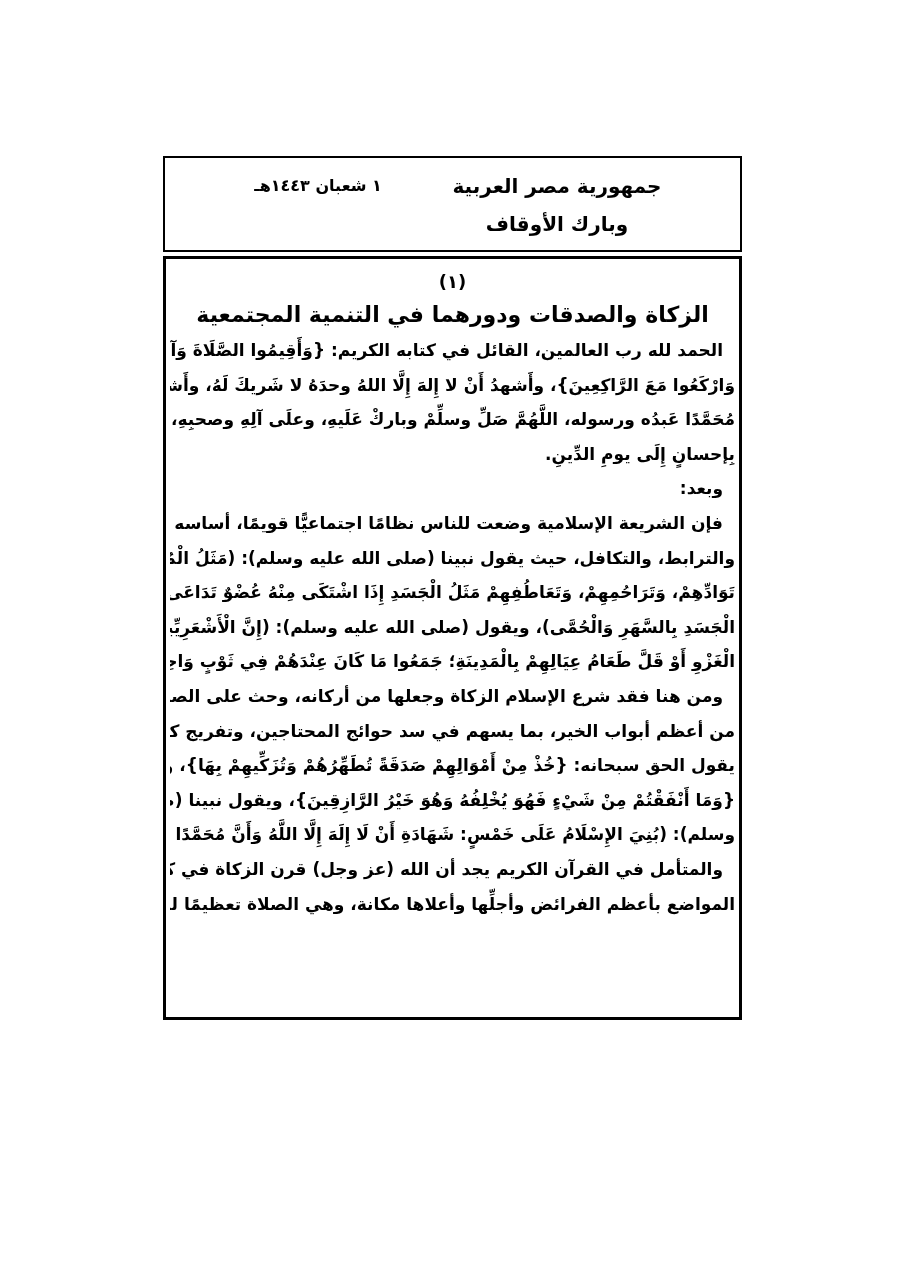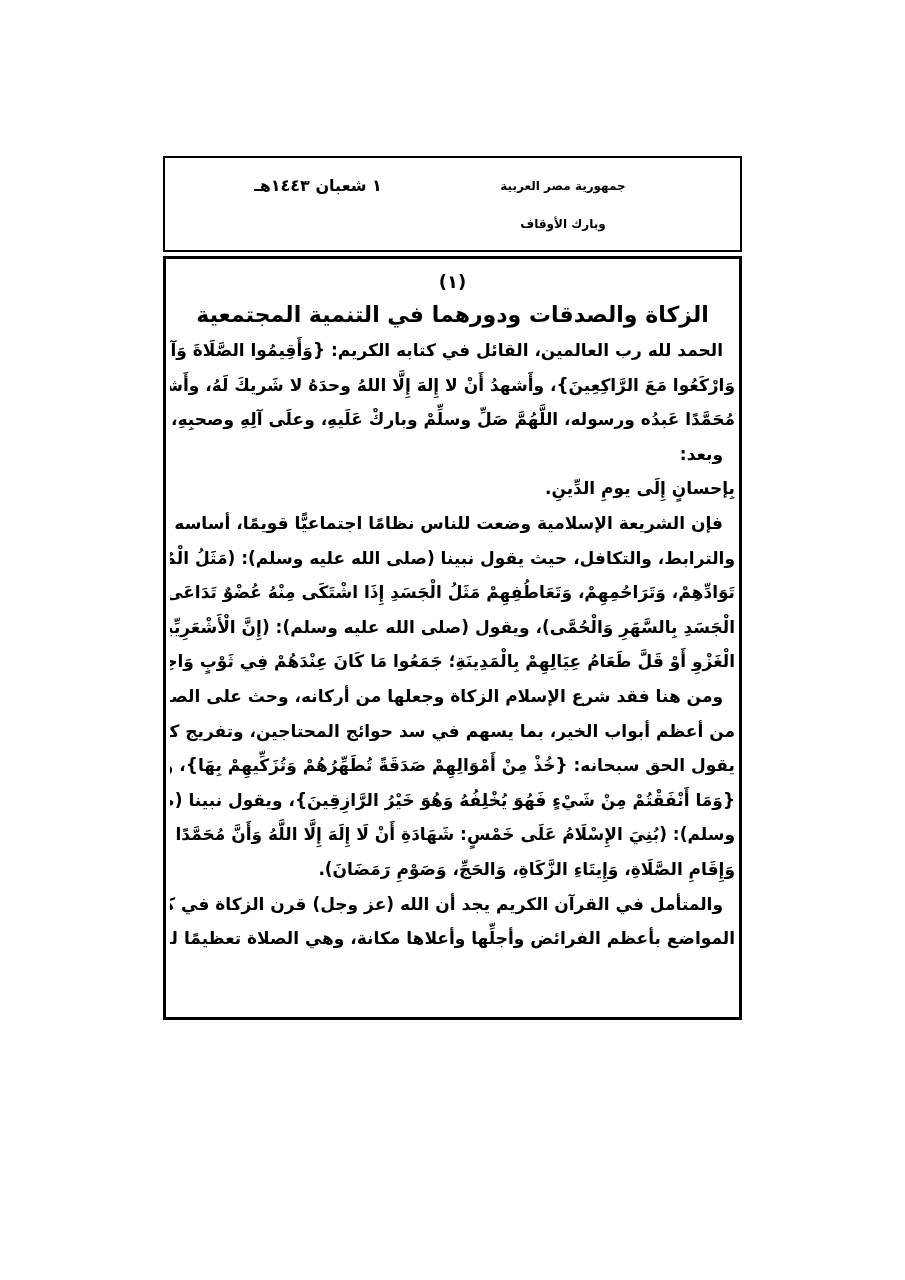--- a/index.html
+++ b/index.html
@@ -28,21 +28,21 @@
   }
   .hdr-col {
     position: absolute;
     top: 9px;
     width: 280px;
     text-align: center;
     font-weight: bold;
     line-height: 38px;
     white-space: nowrap;
   }
-  .hdr-org { right: 37px; font-size: 12px; }
+  .hdr-org { right: 43px; font-size: 20px; }
   .hdr-dates { left: 13px; font-size: 16px; }
   
   .content-box {
     position: absolute;
     left: 163px;
     top: 256px;
     width: 579px;
     height: 764px;
     border: 3px solid #000000;
     background: #ffffff;
@@ -94,31 +94,30 @@
     </div>
   </div>
 
   <div class="content-box">
     <div class="num-line">(١)</div>
     <div class="doc-title">الزكاة والصدقات ودورهما في التنمية المجتمعية</div>
     <div class="paragraphs">
         <div class="body-line line-first">الحمد لله رب العالمين، القائل في كتابه الكريم: {وَأَقِيمُوا الصَّلَاةَ وَآتُوا الزَّكَاةَ</div>
         <div class="body-line">وَارْكَعُوا مَعَ الرَّاكِعِينَ}، وأَشهدُ أَنْ لا إِلهَ إِلَّا اللهُ وحدَهُ لا شَريكَ لَهُ، وأَشهدُ أَنَّ سيدَنا</div>
         <div class="body-line">مُحَمَّدًا عَبدُه ورسوله، اللَّهُمَّ صَلِّ وسلِّمْ وباركْ عَلَيهِ، وعلَى آلِهِ وصحبِهِ، ومَنْ تَبِعَهُمْ</div>
+        <div class="body-line line-last">بِإحسانٍ إِلَى يومِ الدِّينِ.</div>
         <div class="body-line line-first line-last">وبعد:</div>
-        <div class="body-line line-last">بِإحسانٍ إِلَى يومِ الدِّينِ.</div>
         <div class="body-line line-first">فإن الشريعة الإسلامية وضعت للناس نظامًا اجتماعيًّا قويمًا، أساسه التراحم،</div>
         <div class="body-line">والترابط، والتكافل، حيث يقول نبينا (صلى الله عليه وسلم): (مَثَلُ الْمُؤْمِنِينَ فِي</div>
         <div class="body-line">تَوَادِّهِمْ، وَتَرَاحُمِهِمْ، وَتَعَاطُفِهِمْ مَثَلُ الْجَسَدِ إِذَا اشْتَكَى مِنْهُ عُضْوٌ تَدَاعَى لَهُ سَائِرُ</div>
         <div class="body-line">الْجَسَدِ بِالسَّهَرِ وَالْحُمَّى)، ويقول (صلى الله عليه وسلم): (إِنَّ الْأَشْعَرِيِّينَ إِذَا أَرْمَلُوا فِي</div>
         <div class="body-line">الْغَزْوِ أَوْ قَلَّ طَعَامُ عِيَالِهِمْ بِالْمَدِينَةِ؛ جَمَعُوا مَا كَانَ عِنْدَهُمْ فِي ثَوْبٍ وَاحِدٍ ثُمَّ اقْتَسَمُوهُ</div>
         <div class="body-line line-first">ومن هنا فقد شرع الإسلام الزكاة وجعلها من أركانه، وحث على الصدقات وجعلها</div>
         <div class="body-line">من أعظم أبواب الخير، بما يسهم في سد حوائج المحتاجين، وتفريج كربهم، حيث</div>
         <div class="body-line">يقول الحق سبحانه: {خُذْ مِنْ أَمْوَالِهِمْ صَدَقَةً تُطَهِّرُهُمْ وَتُزَكِّيهِمْ بِهَا}، ويقول سبحانه:</div>
         <div class="body-line">{وَمَا أَنْفَقْتُمْ مِنْ شَيْءٍ فَهُوَ يُخْلِفُهُ وَهُوَ خَيْرُ الرَّازِقِينَ}، ويقول نبينا (صلى الله عليه</div>
         <div class="body-line">وسلم): (بُنِيَ الإِسْلَامُ عَلَى خَمْسٍ: شَهَادَةِ أَنْ لَا إِلَهَ إِلَّا اللَّهُ وَأَنَّ مُحَمَّدًا رَسُولُ اللَّهِ،</div>
-        <div class="body-line line-last">وَإِقَامِ الصَّلَاةِ، وَإِيتَاءِ الزَّكَاةِ، وَالحَجِّ، وَصَوْمِ رَمَضَانَ).</div>
         <div class="body-line line-first">والمتأمل في القرآن الكريم يجد أن الله (عز وجل) قرن الزكاة في كثير من</div>
         <div class="body-line">المواضع بأعظم الفرائض وأجلِّها وأعلاها مكانة، وهي الصلاة تعظيمًا لشأنها، وذلك</div>
       </div>
   </div>
 
 </div>
 
 </body></html>

